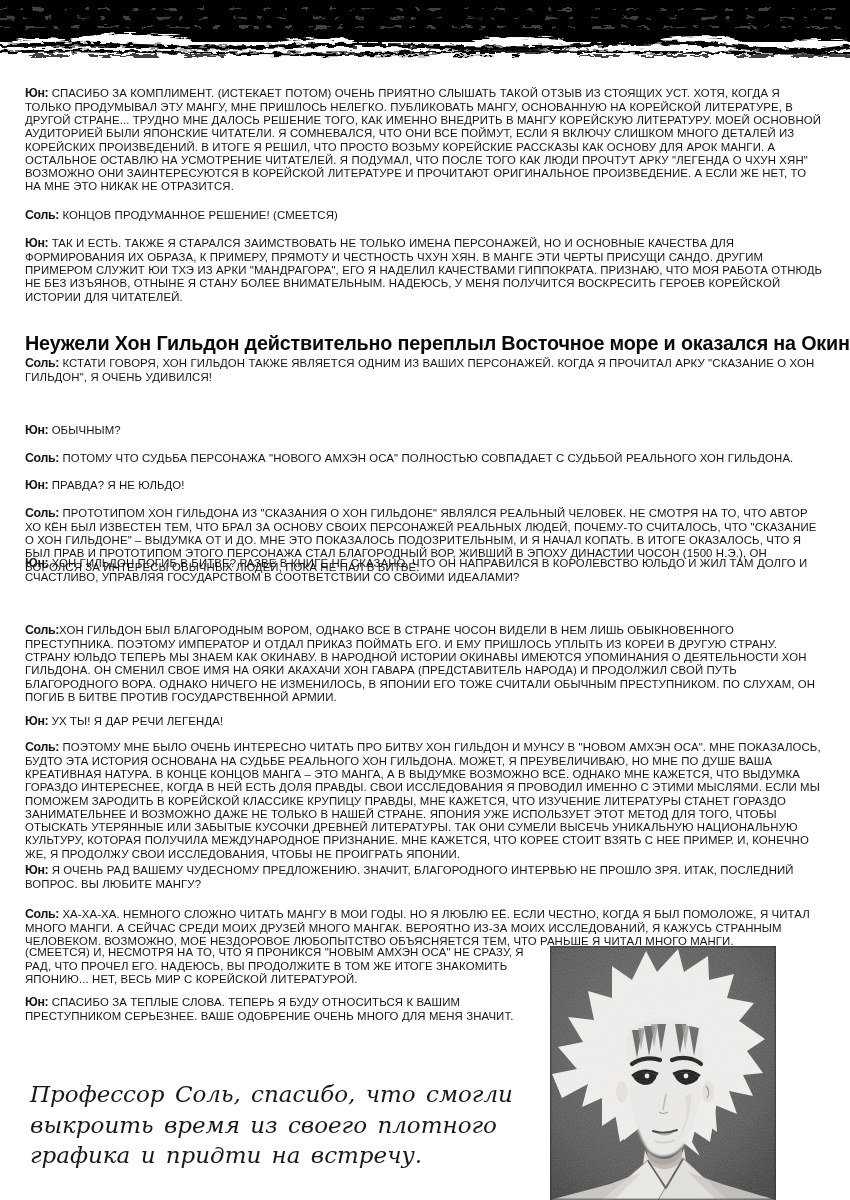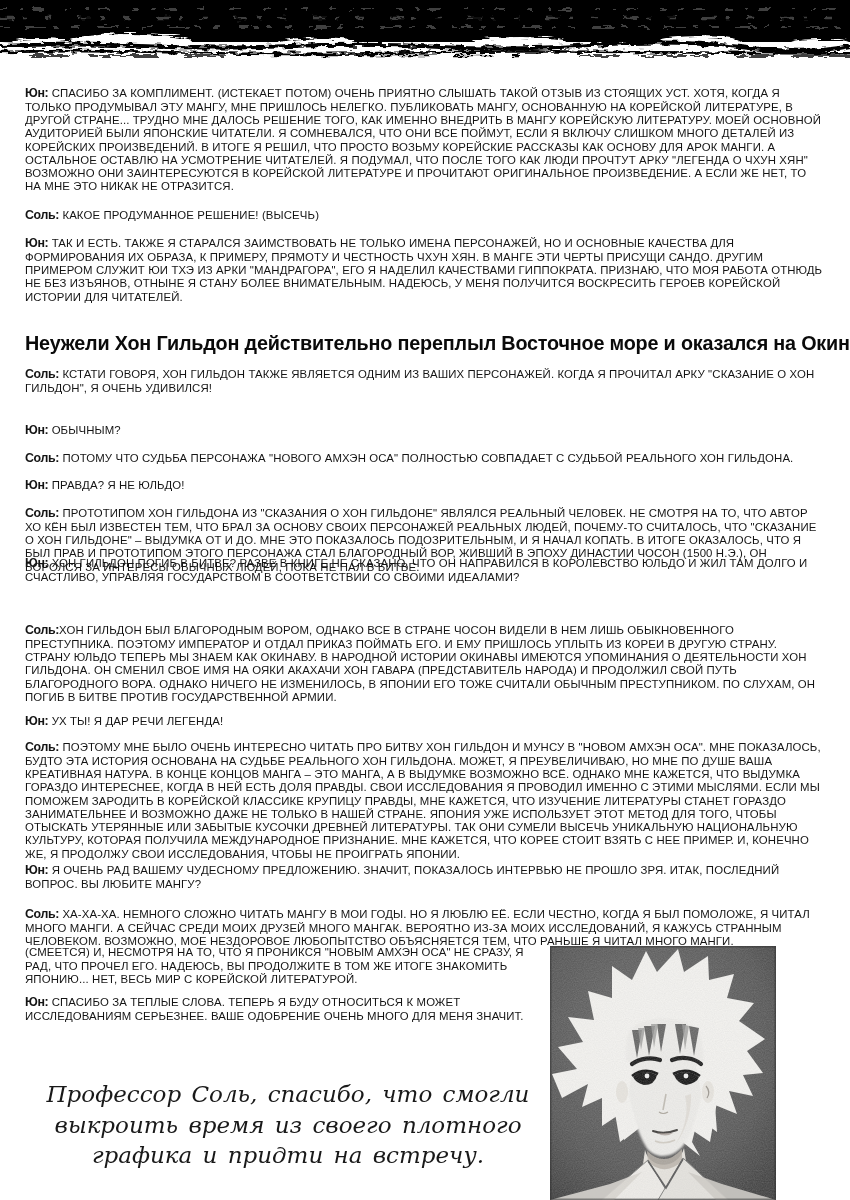--- a/index.html
+++ b/index.html
@@ -18,21 +18,20 @@
   .heading{
     position:absolute;left:25px;width:810px;
     font-size:20.5px;font-weight:700;letter-spacing:-.2px;white-space:nowrap;
     transform:scaleX(.965);transform-origin:0 0;color:#0a0a0a;
   }
   .closing{
     position:absolute;left:30px;width:516px;
     font-family:"DejaVu Serif",serif;font-style:italic;
     font-size:23px;line-height:30.5px;color:#191919;
     word-spacing:3px;
-    text-align:center;
   }
   .banner{position:absolute;left:0;top:0;}
   .portrait{position:absolute;left:550px;top:946px;}
 </style>
 </head>
 <body>
 
 <div class="banner">
   <svg width="850" height="58" viewBox="0 0 850 58">
     <defs>
@@ -62,51 +61,51 @@
     <g filter="url(#rough)" fill="none" stroke="#000">
       <path d="M0,46 Q70,43 140,46 T290,46 T440,47 T590,45 T740,47 T850,46" stroke-width="4"></path>
       <path d="M0,52 Q90,50 180,52.5 T380,53 T560,51.5 T760,53 T850,52" stroke-width="2.6"></path>
       <path d="M30,56 H240 M300,55.5 H520 M580,56 H850" stroke-width="1.4" stroke-dasharray="40 18 70 26"></path>
     </g>
   </svg>
 </div>
 
 <p class="blk" style="top:76px"><span class="speaker">Юн:</span> <span>СПАСИБО ЗА КОМПЛИМЕНТ. (ИСТЕКАЕТ ПОТОМ) ОЧЕНЬ ПРИЯТНО СЛЫШАТЬ ТАКОЙ ОТЗЫВ ИЗ СТОЯЩИХ УСТ. ХОТЯ, КОГДА Я ТОЛЬКО ПРОДУМЫВАЛ ЭТУ МАНГУ, МНЕ ПРИШЛОСЬ НЕЛЕГКО. ПУБЛИКОВАТЬ МАНГУ, ОСНОВАННУЮ НА КОРЕЙСКОЙ ЛИТЕРАТУРЕ, В ДРУГОЙ СТРАНЕ... ТРУДНО МНЕ ДАЛОСЬ РЕШЕНИЕ ТОГО, КАК ИМЕННО ВНЕДРИТЬ В МАНГУ КОРЕЙСКУЮ ЛИТЕРАТУРУ. МОЕЙ ОСНОВНОЙ АУДИТОРИЕЙ БЫЛИ ЯПОНСКИЕ ЧИТАТЕЛИ. Я СОМНЕВАЛСЯ, ЧТО ОНИ ВСЕ ПОЙМУТ, ЕСЛИ Я ВКЛЮЧУ СЛИШКОМ МНОГО ДЕТАЛЕЙ ИЗ КОРЕЙСКИХ ПРОИЗВЕДЕНИЙ. В ИТОГЕ Я РЕШИЛ, ЧТО ПРОСТО ВОЗЬМУ КОРЕЙСКИЕ РАССКАЗЫ КАК ОСНОВУ ДЛЯ АРОК МАНГИ. А ОСТАЛЬНОЕ ОСТАВЛЮ НА УСМОТРЕНИЕ ЧИТАТЕЛЕЙ. Я ПОДУМАЛ, ЧТО ПОСЛЕ ТОГО КАК ЛЮДИ ПРОЧТУТ АРКУ "ЛЕГЕНДА О ЧХУН ХЯН" ВОЗМОЖНО ОНИ ЗАИНТЕРЕСУЮТСЯ В КОРЕЙСКОЙ ЛИТЕРАТУРЕ И ПРОЧИТАЮТ ОРИГИНАЛЬНОЕ ПРОИЗВЕДЕНИЕ. А ЕСЛИ ЖЕ НЕТ, ТО НА МНЕ ЭТО НИКАК НЕ ОТРАЗИТСЯ.</span></p>
 
-<p class="blk" style="top:198px"><span class="speaker">Соль:</span> <span>КАКОЕ ПРОДУМАННОЕ РЕШЕНИЕ! (ВЫСЕЧЬ)</span></p>
+<p class="blk" style="top:198px"><span class="speaker">Соль:</span> <span>КОНЦОВ ПРОДУМАННОЕ РЕШЕНИЕ! (СМЕЕТСЯ)</span></p>
 
 <p class="blk" style="top:226px"><span class="speaker">Юн:</span> <span>ТАК И ЕСТЬ. ТАКЖЕ Я СТАРАЛСЯ ЗАИМСТВОВАТЬ НЕ ТОЛЬКО ИМЕНА ПЕРСОНАЖЕЙ, НО И ОСНОВНЫЕ КАЧЕСТВА ДЛЯ ФОРМИРОВАНИЯ ИХ ОБРАЗА, К ПРИМЕРУ, ПРЯМОТУ И ЧЕСТНОСТЬ ЧХУН ХЯН. В МАНГЕ ЭТИ ЧЕРТЫ ПРИСУЩИ САНДО. ДРУГИМ ПРИМЕРОМ СЛУЖИТ ЮИ ТХЭ ИЗ АРКИ "МАНДРАГОРА", ЕГО Я НАДЕЛИЛ КАЧЕСТВАМИ ГИППОКРАТА. ПРИЗНАЮ, ЧТО МОЯ РАБОТА ОТНЮДЬ НЕ БЕЗ ИЗЪЯНОВ, ОТНЫНЕ Я СТАНУ БОЛЕЕ ВНИМАТЕЛЬНЫМ. НАДЕЮСЬ, У МЕНЯ ПОЛУЧИТСЯ ВОСКРЕСИТЬ ГЕРОЕВ КОРЕЙСКОЙ ИСТОРИИ ДЛЯ ЧИТАТЕЛЕЙ.</span></p>
 
 <h2 class="heading" style="top:314px">Неужели Хон Гильдон действительно переплыл Восточное море и оказался на Окинаве?</h2>
 
-<p class="blk" style="top:357px"><span class="speaker">Соль:</span> <span>КСТАТИ ГОВОРЯ, ХОН ГИЛЬДОН ТАКЖЕ ЯВЛЯЕТСЯ ОДНИМ ИЗ ВАШИХ ПЕРСОНАЖЕЙ. КОГДА Я ПРОЧИТАЛ АРКУ "СКАЗАНИЕ О ХОН ГИЛЬДОН", Я ОЧЕНЬ УДИВИЛСЯ!</span></p>
+<p class="blk" style="top:346px"><span class="speaker">Соль:</span> <span>КСТАТИ ГОВОРЯ, ХОН ГИЛЬДОН ТАКЖЕ ЯВЛЯЕТСЯ ОДНИМ ИЗ ВАШИХ ПЕРСОНАЖЕЙ. КОГДА Я ПРОЧИТАЛ АРКУ "СКАЗАНИЕ О ХОН ГИЛЬДОН", Я ОЧЕНЬ УДИВИЛСЯ!</span></p>
 
 <p class="blk" style="top:413px"><span class="speaker">Юн:</span> <span>ОБЫЧНЫМ?</span></p>
 
 <p class="blk" style="top:441px"><span class="speaker">Соль:</span> <span>ПОТОМУ ЧТО СУДЬБА ПЕРСОНАЖА "НОВОГО АМХЭН ОСА" ПОЛНОСТЬЮ СОВПАДАЕТ С СУДЬБОЙ РЕАЛЬНОГО ХОН ГИЛЬДОНА.</span></p>
 
 <p class="blk" style="top:468px"><span class="speaker">Юн:</span> <span>ПРАВДА? Я НЕ ЮЛЬДО!</span></p>
 
 <p class="blk" style="top:496px"><span class="speaker">Соль:</span> <span>ПРОТОТИПОМ ХОН ГИЛЬДОНА ИЗ "СКАЗАНИЯ О ХОН ГИЛЬДОНЕ" ЯВЛЯЛСЯ РЕАЛЬНЫЙ ЧЕЛОВЕК. НЕ СМОТРЯ НА ТО, ЧТО АВТОР ХО КЁН БЫЛ ИЗВЕСТЕН ТЕМ, ЧТО БРАЛ ЗА ОСНОВУ СВОИХ ПЕРСОНАЖЕЙ РЕАЛЬНЫХ ЛЮДЕЙ, ПОЧЕМУ-ТО СЧИТАЛОСЬ, ЧТО "СКАЗАНИЕ О ХОН ГИЛЬДОНЕ" – ВЫДУМКА ОТ И ДО. МНЕ ЭТО ПОКАЗАЛОСЬ ПОДОЗРИТЕЛЬНЫМ, И Я НАЧАЛ КОПАТЬ. В ИТОГЕ ОКАЗАЛОСЬ, ЧТО Я БЫЛ ПРАВ И ПРОТОТИПОМ ЭТОГО ПЕРСОНАЖА СТАЛ БЛАГОРОДНЫЙ ВОР, ЖИВШИЙ В ЭПОХУ ДИНАСТИИ ЧОСОН (1500 Н.Э.), ОН БОРОЛСЯ ЗА ИНТЕРЕСЫ ОБЫЧНЫХ ЛЮДЕЙ, ПОКА НЕ ПАЛ В БИТВЕ.</span></p>
 
 <p class="blk" style="top:546px"><span class="speaker">Юн:</span> <span>ХОН ГИЛЬДОН ПОГИБ В БИТВЕ? РАЗВЕ В КНИГЕ НЕ СКАЗАНО, ЧТО ОН НАПРАВИЛСЯ В КОРОЛЕВСТВО ЮЛЬДО И ЖИЛ ТАМ ДОЛГО И СЧАСТЛИВО, УПРАВЛЯЯ ГОСУДАРСТВОМ В СООТВЕТСТВИИ СО СВОИМИ ИДЕАЛАМИ?</span></p>
 
 <p class="blk" style="top:613px"><span class="speaker">Соль:</span><span>ХОН ГИЛЬДОН БЫЛ БЛАГОРОДНЫМ ВОРОМ, ОДНАКО ВСЕ В СТРАНЕ ЧОСОН ВИДЕЛИ В НЕМ ЛИШЬ ОБЫКНОВЕННОГО ПРЕСТУПНИКА. ПОЭТОМУ ИМПЕРАТОР И ОТДАЛ ПРИКАЗ ПОЙМАТЬ ЕГО. И ЕМУ ПРИШЛОСЬ УПЛЫТЬ ИЗ КОРЕИ В ДРУГУЮ СТРАНУ. СТРАНУ ЮЛЬДО ТЕПЕРЬ МЫ ЗНАЕМ КАК ОКИНАВУ. В НАРОДНОЙ ИСТОРИИ ОКИНАВЫ ИМЕЮТСЯ УПОМИНАНИЯ О ДЕЯТЕЛЬНОСТИ ХОН ГИЛЬДОНА. ОН СМЕНИЛ СВОЕ ИМЯ НА ОЯКИ АКАХАЧИ ХОН ГАВАРА (ПРЕДСТАВИТЕЛЬ НАРОДА) И ПРОДОЛЖИЛ СВОЙ ПУТЬ БЛАГОРОДНОГО ВОРА. ОДНАКО НИЧЕГО НЕ ИЗМЕНИЛОСЬ, В ЯПОНИИ ЕГО ТОЖЕ СЧИТАЛИ ОБЫЧНЫМ ПРЕСТУПНИКОМ. ПО СЛУХАМ, ОН ПОГИБ В БИТВЕ ПРОТИВ ГОСУДАРСТВЕННОЙ АРМИИ.</span></p>
 
 <p class="blk" style="top:704px"><span class="speaker">Юн:</span> <span>УХ ТЫ! Я ДАР РЕЧИ ЛЕГЕНДА!</span></p>
 
 <p class="blk" style="top:730px"><span class="speaker">Соль:</span> <span>ПОЭТОМУ МНЕ БЫЛО ОЧЕНЬ ИНТЕРЕСНО ЧИТАТЬ ПРО БИТВУ ХОН ГИЛЬДОН И МУНСУ В "НОВОМ АМХЭН ОСА". МНЕ ПОКАЗАЛОСЬ, БУДТО ЭТА ИСТОРИЯ ОСНОВАНА НА СУДЬБЕ РЕАЛЬНОГО ХОН ГИЛЬДОНА. МОЖЕТ, Я ПРЕУВЕЛИЧИВАЮ, НО МНЕ ПО ДУШЕ ВАША КРЕАТИВНАЯ НАТУРА. В КОНЦЕ КОНЦОВ МАНГА – ЭТО МАНГА, А В ВЫДУМКЕ ВОЗМОЖНО ВСЁ. ОДНАКО МНЕ КАЖЕТСЯ, ЧТО ВЫДУМКА ГОРАЗДО ИНТЕРЕСНЕЕ, КОГДА В НЕЙ ЕСТЬ ДОЛЯ ПРАВДЫ. СВОИ ИССЛЕДОВАНИЯ Я ПРОВОДИЛ ИМЕННО С ЭТИМИ МЫСЛЯМИ. ЕСЛИ МЫ ПОМОЖЕМ ЗАРОДИТЬ В КОРЕЙСКОЙ КЛАССИКЕ КРУПИЦУ ПРАВДЫ, МНЕ КАЖЕТСЯ, ЧТО ИЗУЧЕНИЕ ЛИТЕРАТУРЫ СТАНЕТ ГОРАЗДО ЗАНИМАТЕЛЬНЕЕ И ВОЗМОЖНО ДАЖЕ НЕ ТОЛЬКО В НАШЕЙ СТРАНЕ. ЯПОНИЯ УЖЕ ИСПОЛЬЗУЕТ ЭТОТ МЕТОД ДЛЯ ТОГО, ЧТОБЫ ОТЫСКАТЬ УТЕРЯННЫЕ ИЛИ ЗАБЫТЫЕ КУСОЧКИ ДРЕВНЕЙ ЛИТЕРАТУРЫ. ТАК ОНИ СУМЕЛИ ВЫСЕЧЬ УНИКАЛЬНУЮ НАЦИОНАЛЬНУЮ КУЛЬТУРУ, КОТОРАЯ ПОЛУЧИЛА МЕЖДУНАРОДНОЕ ПРИЗНАНИЕ. МНЕ КАЖЕТСЯ, ЧТО КОРЕЕ СТОИТ ВЗЯТЬ С НЕЕ ПРИМЕР. И, КОНЕЧНО ЖЕ, Я ПРОДОЛЖУ СВОИ ИССЛЕДОВАНИЯ, ЧТОБЫ НЕ ПРОИГРАТЬ ЯПОНИИ.</span></p>
 
-<p class="blk" style="top:853px"><span class="speaker">Юн:</span> <span>Я ОЧЕНЬ РАД ВАШЕМУ ЧУДЕСНОМУ ПРЕДЛОЖЕНИЮ. ЗНАЧИТ, ПОКАЗАЛОСЬ ИНТЕРВЬЮ НЕ ПРОШЛО ЗРЯ. ИТАК, ПОСЛЕДНИЙ ВОПРОС. ВЫ ЛЮБИТЕ МАНГУ?</span></p>
+<p class="blk" style="top:853px"><span class="speaker">Юн:</span> <span>Я ОЧЕНЬ РАД ВАШЕМУ ЧУДЕСНОМУ ПРЕДЛОЖЕНИЮ. ЗНАЧИТ, БЛАГОРОДНОГО ИНТЕРВЬЮ НЕ ПРОШЛО ЗРЯ. ИТАК, ПОСЛЕДНИЙ ВОПРОС. ВЫ ЛЮБИТЕ МАНГУ?</span></p>
 
 <p class="blk" style="top:897px"><span class="speaker">Соль:</span> <span>ХА-ХА-ХА. НЕМНОГО СЛОЖНО ЧИТАТЬ МАНГУ В МОИ ГОДЫ. НО Я ЛЮБЛЮ ЕЁ. ЕСЛИ ЧЕСТНО, КОГДА Я БЫЛ ПОМОЛОЖЕ, Я ЧИТАЛ МНОГО МАНГИ. А СЕЙЧАС СРЕДИ МОИХ ДРУЗЕЙ МНОГО МАНГАК. ВЕРОЯТНО ИЗ-ЗА МОИХ ИССЛЕДОВАНИЙ, Я КАЖУСЬ СТРАННЫМ ЧЕЛОВЕКОМ. ВОЗМОЖНО, МОЕ НЕЗДОРОВОЕ ЛЮБОПЫТСТВО ОБЪЯСНЯЕТСЯ ТЕМ, ЧТО РАНЬШЕ Я ЧИТАЛ МНОГО МАНГИ.</span></p>
 
 <p class="blk narrow" style="top:935px"><span>(СМЕЕТСЯ) И, НЕСМОТРЯ НА ТО, ЧТО Я ПРОНИКСЯ "НОВЫМ АМХЭН ОСА" НЕ СРАЗУ, Я РАД, ЧТО ПРОЧЕЛ ЕГО. НАДЕЮСЬ, ВЫ ПРОДОЛЖИТЕ В ТОМ ЖЕ ИТОГЕ ЗНАКОМИТЬ ЯПОНИЮ... НЕТ, ВЕСЬ МИР С КОРЕЙСКОЙ ЛИТЕРАТУРОЙ.</span></p>
 
-<p class="blk narrow" style="top:985px"><span class="speaker">Юн:</span> <span>СПАСИБО ЗА ТЕПЛЫЕ СЛОВА. ТЕПЕРЬ Я БУДУ ОТНОСИТЬСЯ К МОЖЕТ ИССЛЕДОВАНИЯМ СЕРЬЕЗНЕЕ. ВАШЕ ОДОБРЕНИЕ ОЧЕНЬ МНОГО ДЛЯ МЕНЯ ЗНАЧИТ.</span></p>
+<p class="blk narrow" style="top:985px"><span class="speaker">Юн:</span> <span>СПАСИБО ЗА ТЕПЛЫЕ СЛОВА. ТЕПЕРЬ Я БУДУ ОТНОСИТЬСЯ К ВАШИМ ПРЕСТУПНИКОМ СЕРЬЕЗНЕЕ. ВАШЕ ОДОБРЕНИЕ ОЧЕНЬ МНОГО ДЛЯ МЕНЯ ЗНАЧИТ.</span></p>
 
 <p class="closing" style="top:1056px">Профессор Соль, спасибо, что смогли выкроить время из своего плотного графика и придти на встречу.</p>
 
 <div class="portrait">
   <svg width="226" height="254" viewBox="0 0 226 254">
     <defs>
       <radialGradient id="bgv" cx="46%" cy="38%" r="75%">
         <stop offset="0%" stop-color="#6b6b6b"></stop>
         <stop offset="70%" stop-color="#535353"></stop>
         <stop offset="100%" stop-color="#3c3c3c"></stop>

